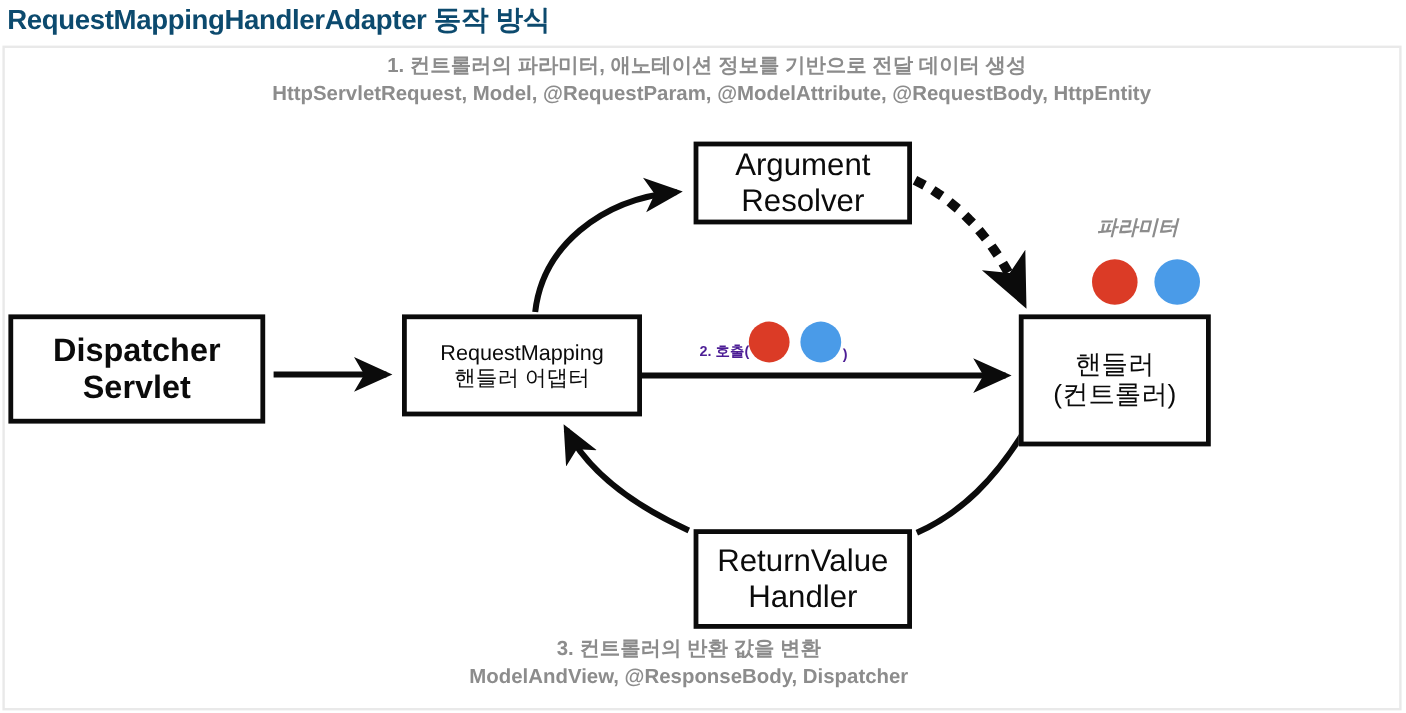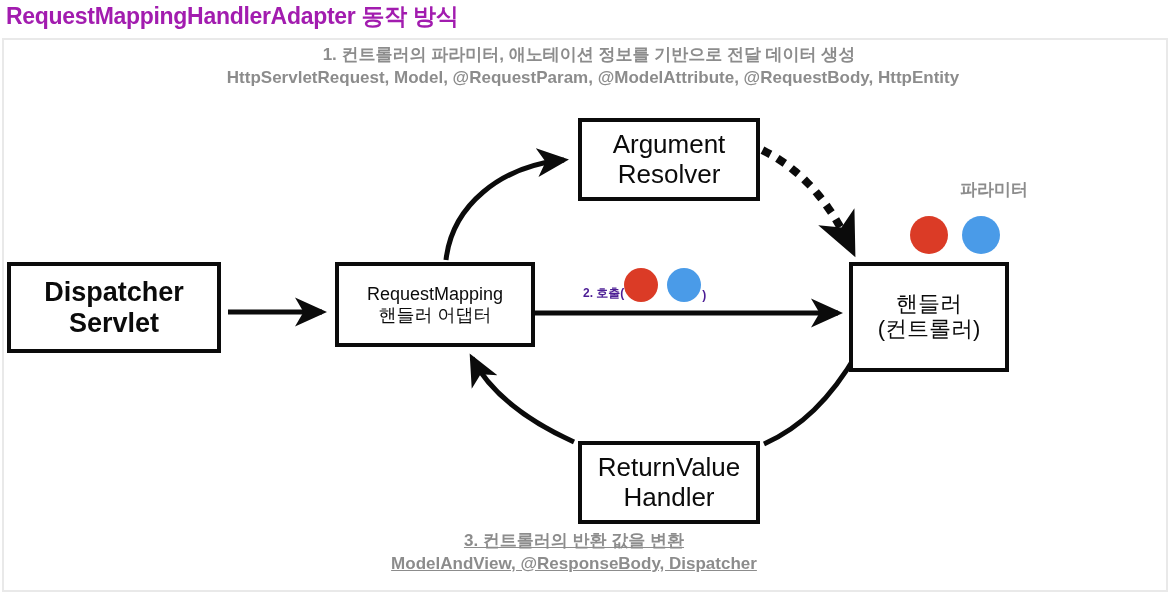--- a/index.html
+++ b/index.html
@@ -20,21 +20,21 @@
     background: #ffffff;
   }
 
   
   .page-title {
     position: absolute;
     left: 6px;
     top: 1px;
     font-size: 23px;
     font-weight: bold;
-    color: #a21caf;
+    color: #0c4a6e;
     letter-spacing: -0.3px;
     white-space: nowrap;
   }
 
   
   .diagram-frame {
     position: absolute;
     left: 2px;
     top: 38px;
     width: 1166px;
@@ -72,21 +72,21 @@
 
   #node-dispatcher {
     left: 7px; top: 262px; width: 214px; height: 91px;
     font-size: 27px; font-weight: bold;
   }
   #node-adapter {
     left: 335px; top: 262px; width: 200px; height: 85px;
     font-size: 18px; font-weight: 500;
   }
   #node-argument-resolver {
-    left: 578px; top: 118px; width: 182px; height: 83px;
+    left: 578px; top: 118px; width: 182px; height: 69px;
     font-size: 26px; font-weight: 500;
   }
   #node-handler {
     left: 849px; top: 262px; width: 160px; height: 110px;
     font-size: 22px; font-weight: 500;
   }
   #node-returnvalue-handler {
     left: 578px; top: 418px; width: 182px; height: 83px;
     font-size: 26px; font-weight: 500; margin-top: 23px;
   }
@@ -102,32 +102,32 @@
   }
   #annotation-top {
     left: 0px; top: 44px; width: 1172px;
     font-size: 17px;
   }
   #annotation-top .ann-line-1 { padding-left: 6px; }
   #annotation-top .ann-line-2 { padding-left: 14px; }
   #annotation-bottom {
     left: 0px; top: 530px; width: 1148px;
     font-size: 17px;
-    text-decoration: underline;
   }
   .ann-line { display: block; }
 
   
   #label-parameter {
     position: absolute;
     left: 868px; top: 178px; width: 160px;
-    text-align: right;
+    text-align: center;
     font-size: 17px; font-weight: bold;
     color: #8c8c8c;
     white-space: nowrap;
+    font-style: italic;
   }
 
   
   .circle-pair {
     position: absolute;
     display: flex;
     align-items: center;
   }
   .dot {
     border-radius: 50%;

